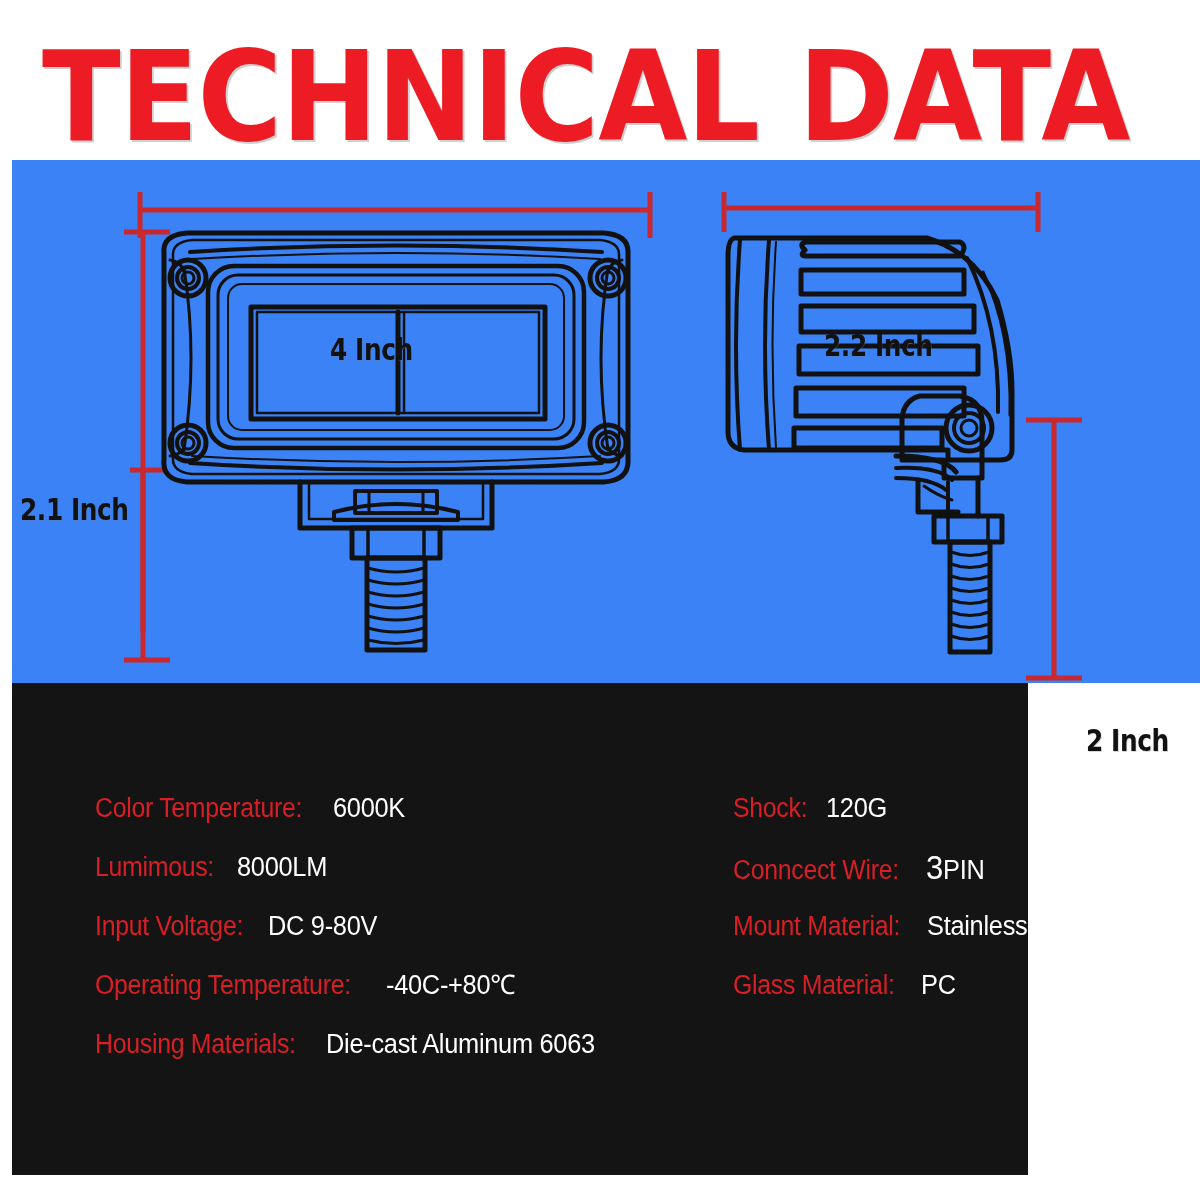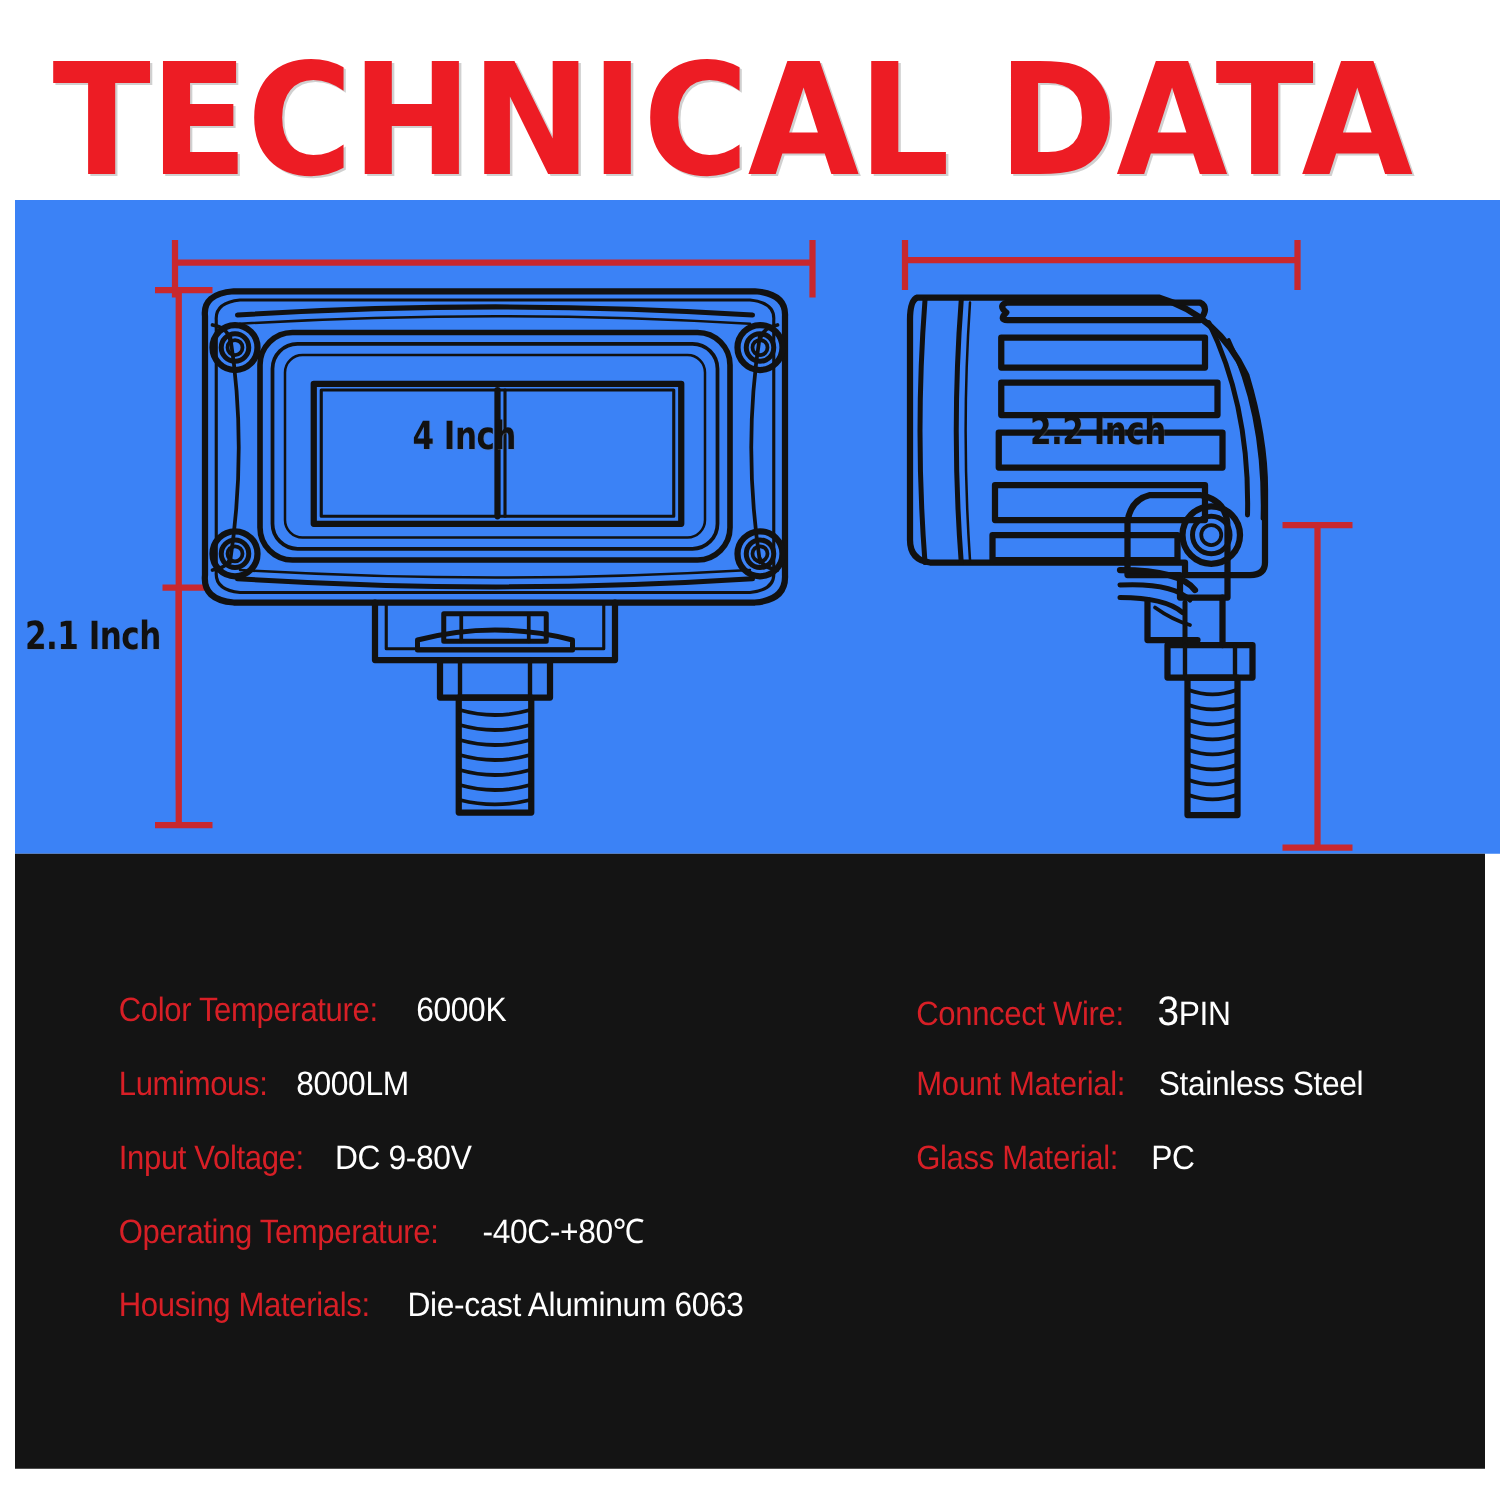--- a/index.html
+++ b/index.html
@@ -66,21 +66,21 @@
   #lbl-height-front  { left: 8px;   top: 334px; transform-origin: left top; }
   #lbl-mount-front   { left: 8px;   top: 552px; transform-origin: left top; }
   #lbl-width-side    { left: 812px; top: 170px; transform-origin: left top; }
   #lbl-height-side   { left: 1074px; top: 565px; transform-origin: left top; }
 
   
   #spec-panel {
     position: absolute;
     left: 12px;
     top: 683px;
-    width: 1176px;
+    width: 1016px;
     height: 492px;
     background: #141414;
     box-sizing: border-box;
   }
   .spec-col {
     position: absolute;
     top: 96px;
   }
   #spec-col-left  { left: 83px; width: 620px; }
   #spec-col-right { left: 721px; width: 440px; }
@@ -371,20 +371,24 @@
       </div>
       <div class="spec-row">
         <span class="spec-label" style="margin-right: 8px;">Housing Materials:</span>
         <span class="spec-value">Die-cast Aluminum 6063</span>
       </div>
     </div>
 
     <div class="spec-col" id="spec-col-right">
 
       <div class="spec-row">
+        <span class="spec-label" style="margin-right: 8px;">Shock:</span>
+        <span class="spec-value">120G</span>
+      </div>
+      <div class="spec-row">
         <span class="spec-label" style="margin-right: 8px;">Conncect Wire:</span>
         <span class="spec-value big-lead"><span class="lead">3</span><span>PIN</span></span>
       </div>
       <div class="spec-row">
         <span class="spec-label" style="margin-right: 8px;">Mount Material:</span>
         <span class="spec-value">Stainless Steel</span>
       </div>
       <div class="spec-row">
         <span class="spec-label" style="margin-right: 8px;">Glass Material:</span>
         <span class="spec-value">PC</span>

